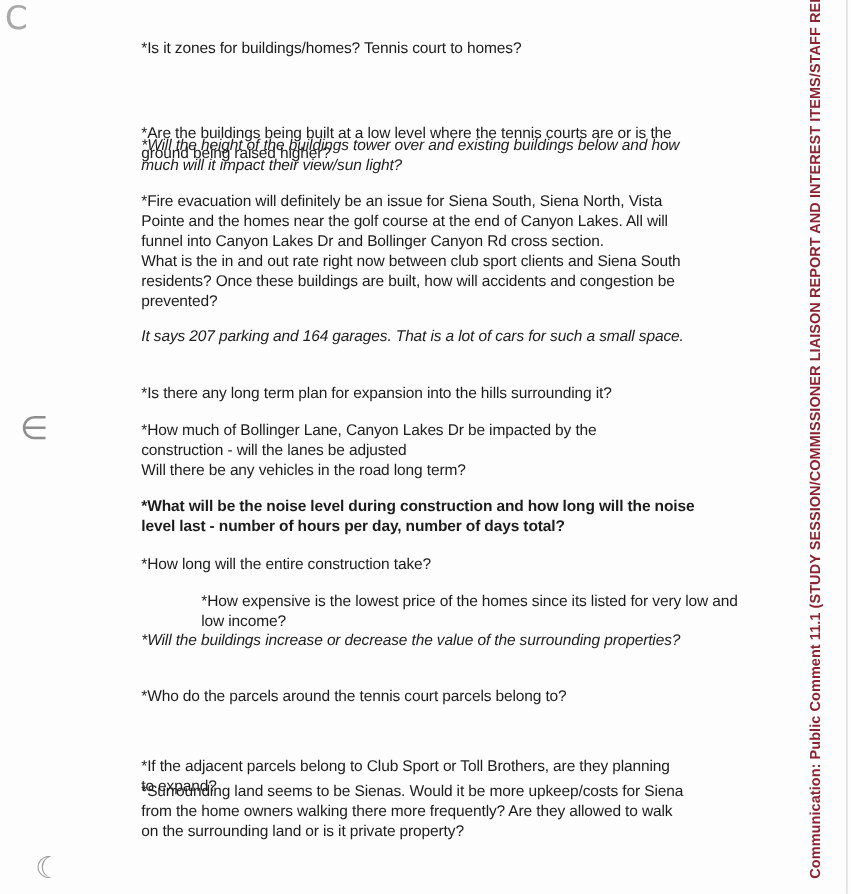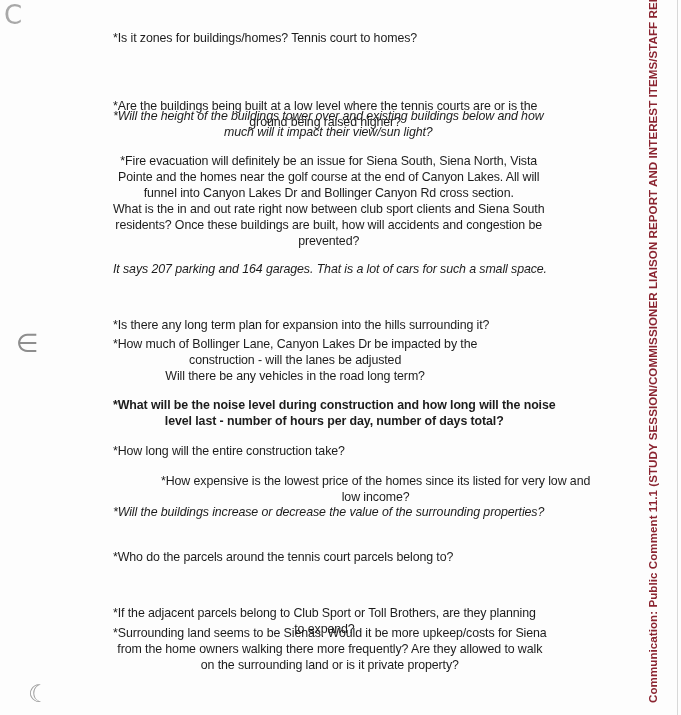--- a/index.html
+++ b/index.html
@@ -26,21 +26,20 @@
       left: 113px;
       top: 30px;
       width: 485px;
       font-size: 12.4px;
       line-height: 16px;
       letter-spacing: -0.1px;
     }
     .para {
       margin: 0;
       white-space: pre-line;
-      text-align: center;
     }
     .right-rule {
       position: absolute;
       left: 677px;
       top: 0;
       width: 1px;
       height: 715px;
       background: #d8d8d8;
     }
     .stamp {
@@ -79,21 +78,21 @@
 ground being raised higher?</p>
     <p class="para" style="position:absolute;top:78px;font-style:italic;">*Will the height of the buildings tower over and existing buildings below and how
 much will it impact their view/sun light?</p>
     <p class="para" style="position:absolute;top:123px;">*Fire evacuation will definitely be an issue for Siena South, Siena North, Vista
 Pointe and the homes near the golf course at the end of Canyon Lakes. All will
 funnel into Canyon Lakes Dr and Bollinger Canyon Rd cross section.
 What is the in and out rate right now between club sport clients and Siena South
 residents?  Once these buildings are built, how will accidents and congestion be
 prevented?</p>
     <p class="para" style="position:absolute;top:231px;font-style:italic;">It says 207 parking and 164 garages. That is a lot of cars for such a small space.</p>
-    <p class="para" style="position:absolute;top:287px;">*Is there any long term plan for expansion into the hills surrounding it?</p>
+    <p class="para" style="position:absolute;top:276px;">*Is there any long term plan for expansion into the hills surrounding it?</p>
     <p class="para" style="position:absolute;top:306px;">*How much of Bollinger Lane, Canyon Lakes Dr be impacted by the
 construction - will the lanes be adjusted
 Will there be any vehicles in the road long term?</p>
     <p class="para" style="position:absolute;top:367px;font-weight:bold;">*What will be the noise level during construction and how long will the noise
 level last - number of hours per day, number of days total?</p>
     <p class="para" style="position:absolute;top:413px;">*How long will the entire construction take?</p>
     <p class="para" style="position:absolute;top:443px;margin-left:48px;">*How expensive is the lowest price of the homes since its listed for very low and
 low income?</p>
     <p class="para" style="position:absolute;top:474px;font-style:italic;">*Will the buildings increase or decrease the value of the surrounding properties?</p>
     <p class="para" style="position:absolute;top:519px;">*Who do the parcels around the tennis court parcels belong to?</p>

